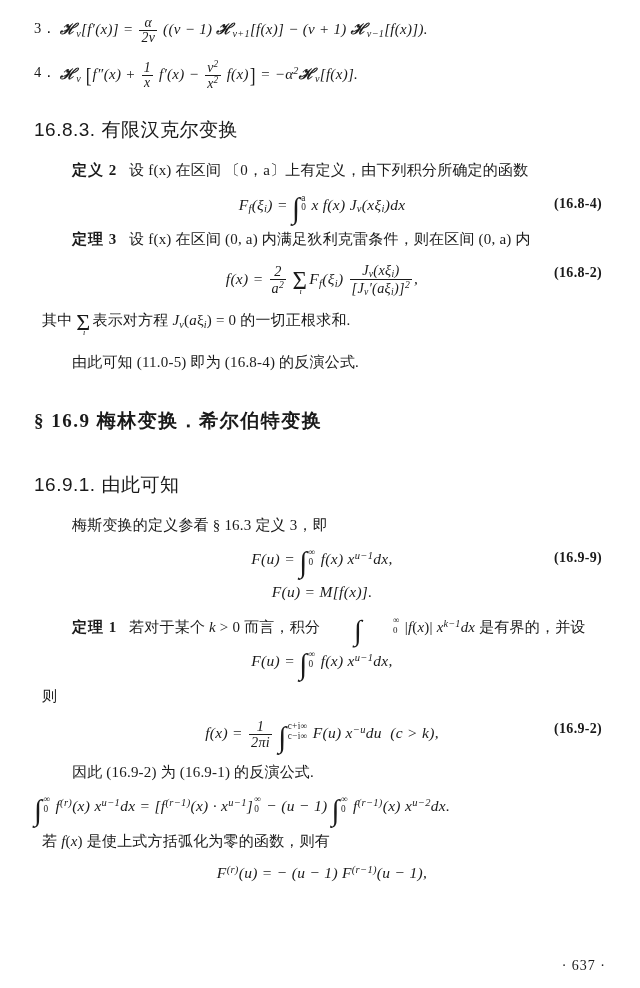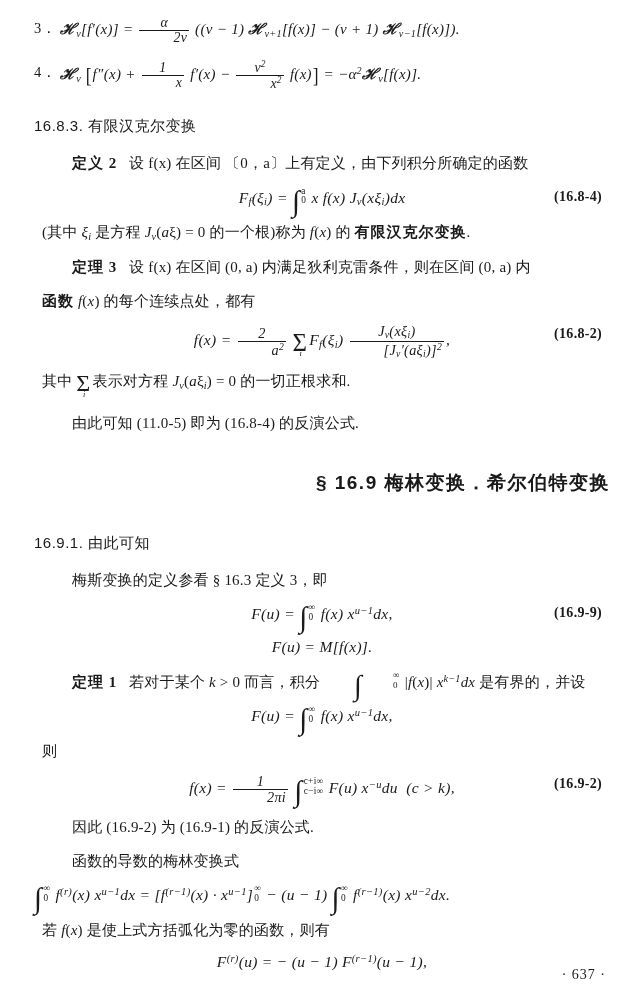--- a/index.html
+++ b/index.html
@@ -75,21 +75,20 @@
     margin: 0 2px;
   }
   .frac .num {
     display: block;
     border-bottom: 1px solid #1a1a1a;
     padding: 0 2px;
   }
   .frac .den {
     display: block;
     padding: 0 2px;
-    margin-left: 32px;
   }
   .bigint {
     font-size: 1.9em;
     font-style: normal;
     line-height: 0.6;
     vertical-align: -0.28em;
     display: inline-block;
     position: relative;
     font-family: "Liberation Serif", serif;
   }
@@ -122,30 +121,30 @@
   }
   .brk {
     font-size: 1.45em;
     font-style: normal;
     display: inline-block;
     vertical-align: -0.12em;
     transform: scaleX(0.8);
   }
   h2.sec {
     font-family: "Liberation Sans", sans-serif;
-    font-size: 15px;
+    font-size: 19px;
     font-weight: normal;
     margin: 26px 0 16px 0;
     letter-spacing: 0.5px;
   }
   h1.bigsec {
-    font-family: Liberation Sans, sans-serif;
+    font-family: Liberation Serif, serif;
     font-size: 19px;
     font-weight: bold;
-    text-align: right;
+    text-align: left;
     margin: 34px 0 38px 0;
     letter-spacing: 1.5px;
   }
   .para {
     font-size: 15px;
     line-height: 1.55;
     margin: 0 0 11px 8px;
     letter-spacing: 0.2px;
   }
   .indent {
@@ -173,21 +172,21 @@
     top: 2px;
     font-style: normal;
     font-weight: bold;
     font-size: 14px;
     letter-spacing: 0.3px;
   }
   .pagenum {
     position: absolute;
     left: 0;
     right: 34px;
-    bottom: 5px;
+    bottom: 14px;
     text-align: right;
     font-size: 14px;
     letter-spacing: 1px;
   }
   .ital { font-style: italic; }
 </style>
 </head>
 <body>
 
 <div class="page">
@@ -222,30 +221,24 @@
 
     <div class="eqrow">
       <div class="eq">
         <span class="ital">F</span><sub>f</sub>(ξ<sub>i</sub>) =
         <span class="bigint">∫</span><span class="intlim"><span class="up">a</span><span class="dn">0</span></span>
         <span class="ital">x f</span>(<span class="ital">x</span>) <span class="ital">J</span><sub>ν</sub>(<span class="ital">x</span>ξ<sub>i</sub>)<span class="ital">dx</span>
       </div>
       <div class="tag">(16.8-4)</div>
     </div>
 
-    <div class="para">
-      (其中 <span class="ital">ξ</span><sub>i</sub> 是方程 <span class="ital">J</span><sub>ν</sub>(<span class="ital">a</span>ξ) = 0 的一个根)称为 <span class="ital">f</span>(<span class="ital">x</span>) 的 <span class="kw">有限汉克尔变换</span>.
-    </div>
 
     <div class="para indent">
       <span class="kw">定理 3</span>
       &nbsp;&nbsp;<span>设 f(x) 在区间 (0, a) 内满足狄利克雷条件，则在区间 (0, a) 内</span>
-    </div>
-    <div class="para">
-      <span class="kw">函数</span> <span class="ital">f</span>(<span class="ital">x</span>) 的每个连续点处，都有
     </div>
 
     <div class="eqrow">
       <div class="eq">
         <span class="ital">f</span>(<span class="ital">x</span>) =
         <span class="frac"><span class="num">2</span><span class="den">a<sup>2</sup></span></span>
         <span class="bigsum">Σ</span><span class="sumsub">i</span>
         <span class="ital">F</span><sub>f</sub>(ξ<sub>i</sub>)
         <span class="frac"><span class="num"><span class="ital">J</span><sub>ν</sub>(<span class="ital">x</span>ξ<sub>i</sub>)</span><span class="den">[<span class="ital">J</span><sub>ν</sub>′(<span class="ital">a</span>ξ<sub>i</sub>)]<sup>2</sup></span></span>,
       </div>
@@ -302,21 +295,20 @@
       <div class="eq">
         <span class="ital">f</span>(<span class="ital">x</span>) =
         <span class="frac"><span class="num">1</span><span class="den">2π<span class="ital">i</span></span></span>
         <span class="bigint">∫</span><span class="intlim"><span class="up">c+i∞</span><span class="dn">c−i∞</span></span>
         <span class="ital">F</span>(<span class="ital">u</span>) <span class="ital">x</span><sup>−u</sup><span class="ital">du</span>&nbsp;&nbsp;(<span class="ital">c</span> &gt; <span class="ital">k</span>),
       </div>
       <div class="tag">(16.9-2)</div>
     </div>
 
     <div class="para indent">因此 (16.9-2) 为 (16.9-1) 的反演公式.</div>
-    <div class="para indent">函数的导数的梅林变换式</div>
 
     <div class="eqrow">
       <div class="eq" style="text-align:left;">
         <span class="bigint">∫</span><span class="intlim"><span class="up">∞</span><span class="dn">0</span></span>
         <span class="ital">f</span><sup>(r)</sup>(<span class="ital">x</span>) <span class="ital">x</span><sup>u−1</sup><span class="ital">dx</span> =
         [<span class="ital">f</span><sup>(r−1)</sup>(<span class="ital">x</span>) · <span class="ital">x</span><sup>u−1</sup>]<span class="intlim"><span class="up">∞</span><span class="dn">0</span></span>
         − (<span class="ital">u</span> − 1)
         <span class="bigint">∫</span><span class="intlim"><span class="up">∞</span><span class="dn">0</span></span>
         <span class="ital">f</span><sup>(r−1)</sup>(<span class="ital">x</span>) <span class="ital">x</span><sup>u−2</sup><span class="ital">dx</span>.
       </div>

